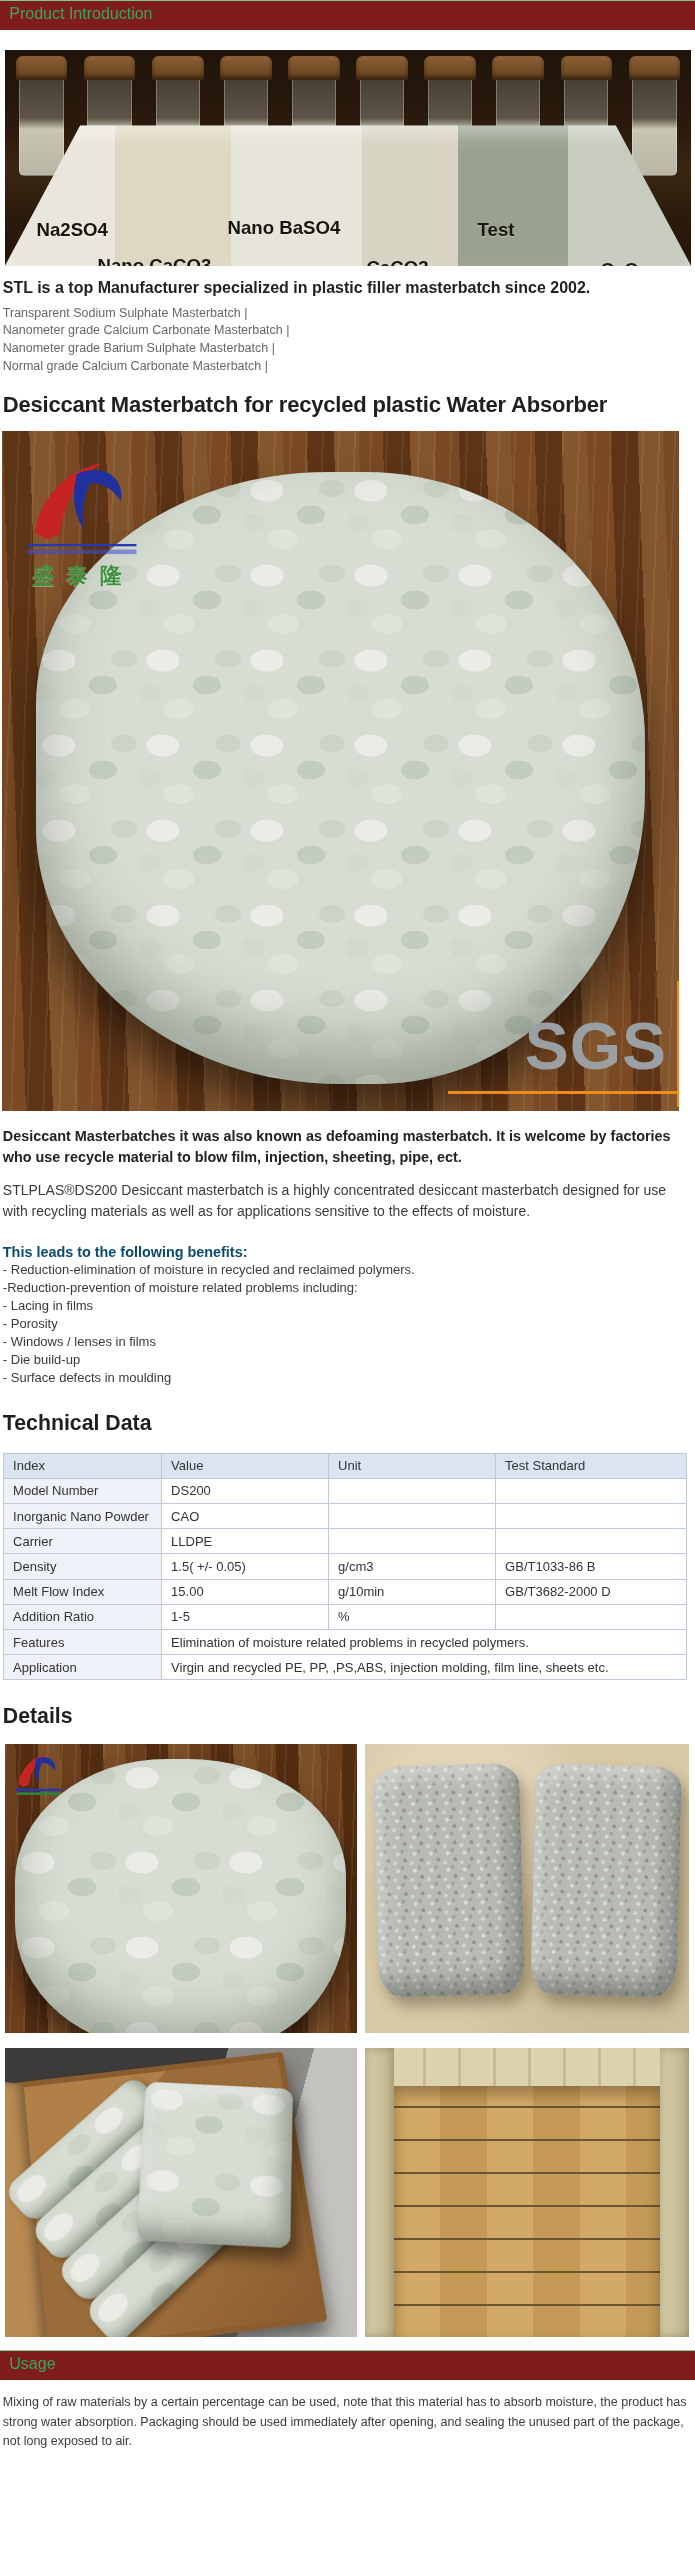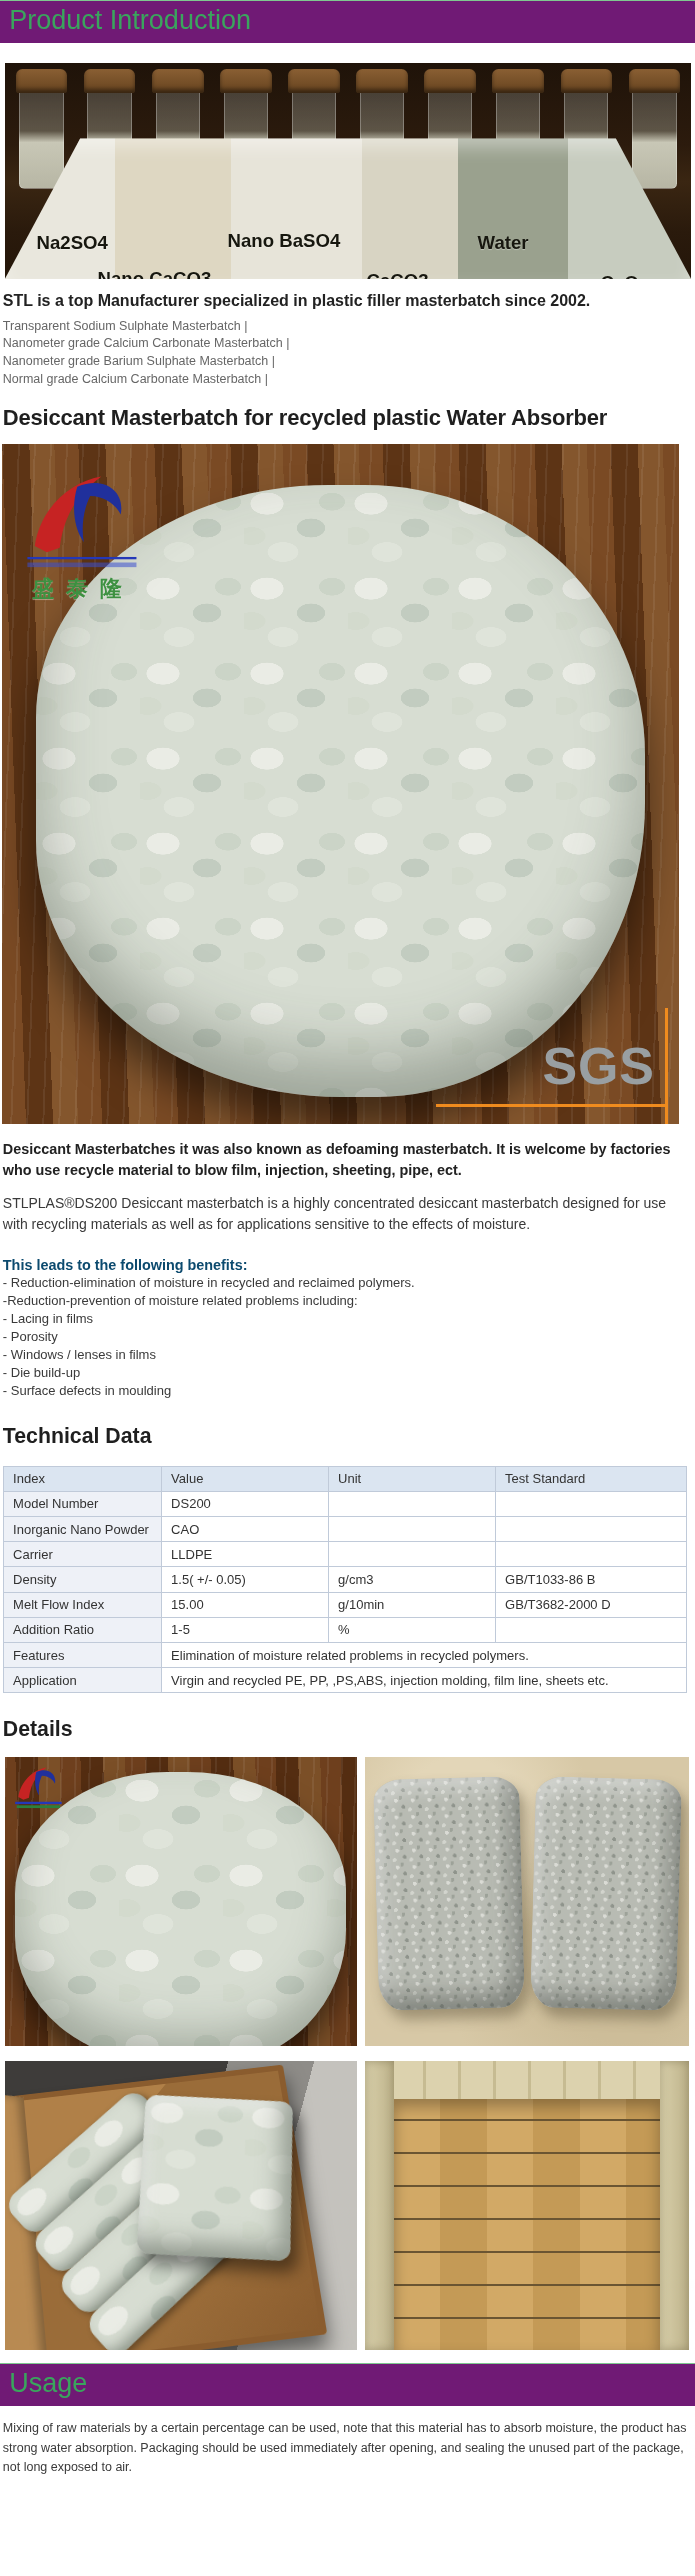--- a/index.html
+++ b/index.html
@@ -1,21 +1,21 @@
 <!DOCTYPE html>
 <html style="font-size:15px"><head>
 <meta charset="utf-8">
 <style>
   html,body { margin:0; padding:0; background:#ffffff; }
   body { width:696px; font-family:"Liberation Sans", sans-serif; color:#333; }
 
   
   .section-banner {
-    background:#701a75; border-top:1.9px solid #7fc890;
-    color:#3aa55d; font-size:27px; padding:3.7px 11px 7.4px 9.3px;
+    background:#7f1d1d; border-top:1.9px solid #7fc890;
+    color:#3aa55d; font-size:16px; padding:3.7px 11px 7.4px 9.3px;
   }
 
   
   .photo1 {
     position:relative; margin:20.4px 4.6px 0; height:216px; overflow:hidden;
     background:linear-gradient(#1f1309 0%, #2c1b0d 38%, #3a2612 55%, #2a1a0c 78%, #241609 100%);
   }
   .jar-row { position:absolute; top:5.6px; left:0; right:0; display:flex; justify-content:space-between; padding:0 7.4px; }
   .jar { width:59px; }
   .jar-cork { height:24px; margin:0 3.7px; background:linear-gradient(#8a5f33,#66431f); border-radius:6.5px 6.5px 2.8px 2.8px; box-shadow:inset 0 -3.7px 4.6px rgba(0,0,0,.45); }
@@ -68,21 +68,21 @@
     position:absolute; left:5%; right:5%; top:6%; bottom:4%;
     border-radius:48% 46% 44% 50% / 38% 44% 48% 42%;
     box-shadow:inset 0 -37px 65px rgba(60,72,58,.38), 0 28px 42px rgba(0,0,0,.5);
   }
   .logo-wm { position:absolute; left:18.6px; top:24px; }
   .logo-cn {
     position:absolute; left:30px; top:130px; font-size:22px; font-weight:bold;
     color:#3d9141; letter-spacing:12px; text-shadow:0 0.9px 0.9px rgba(255,255,255,.4);
   }
   .sgs {
-    position:absolute; right:24px; bottom:32px; font-size:52px; font-weight:bold;
+    position:absolute; right:12px; bottom:32px; font-size:66px; font-weight:bold;
     color:#999fa2; letter-spacing:0.9px; line-height:1;
   }
   .sgs::before { content:""; position:absolute; right:-13px; top:-32px; width:2.8px; height:126px; background:#ef8b1e; }
   .sgs::after  { content:""; position:absolute; right:-13px; bottom:-15px; width:232px; height:2.8px; background:#ef8b1e; }
 
   
   .para-bold { margin:15px 2.8px 0; font-size:14.4px; line-height:21.3px; font-weight:bold; color:#222; }
   .para { margin:11px 2.8px 0; font-size:14px; line-height:21.3px; color:#3a3a3a; }
   .benefits-title { margin:22px 2.8px 0.9px; font-size:14.4px; font-weight:bold; color:#0c4a6e; }
   .benefits-item { font-size:13px; line-height:18px; color:#3a3a3a; margin-left:2.8px; }
@@ -203,21 +203,21 @@
       </div>
     <div class="jar">
         <div class="jar-cork"></div>
         <div class="jar-body"></div>
       </div>
   </div>
   <div class="pile"></div>
   <div>
       <span class="pile-label pile-label-0">Na2SO4</span>
       <span class="pile-label pile-label-1">Nano BaSO4</span>
-      <span class="pile-label pile-label-2">Water</span>
+      <span class="pile-label pile-label-2">Test</span>
       <span class="pile-label pile-label-3">Nano CaCO3</span>
       <span class="pile-label pile-label-4">CaCO3</span>
       <span class="pile-label pile-label-5">CaO</span>
     </div>
 </div>
 
 <div class="intro-headline">STL is a top Manufacturer specialized in plastic filler masterbatch since 2002.</div>
 <div class="product-list">
     <div class="product-list-item product-list-item-0">Transparent Sodium Sulphate Masterbatch |</div>
     <div class="product-list-item product-list-item-1">Nanometer grade Calcium Carbonate Masterbatch |</div>

